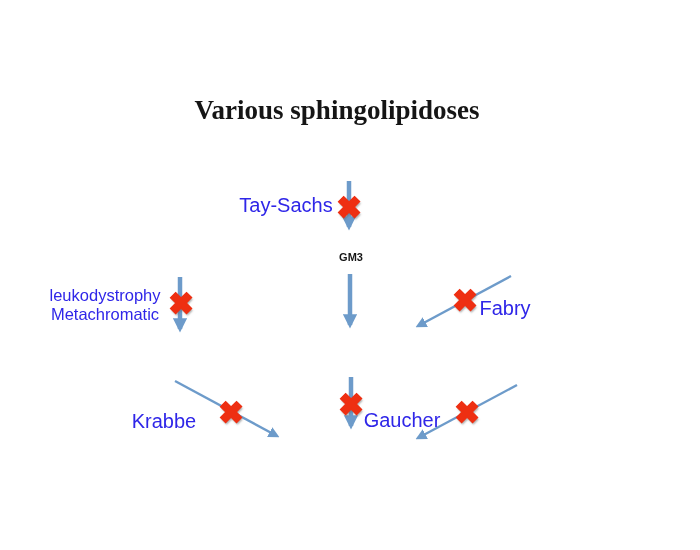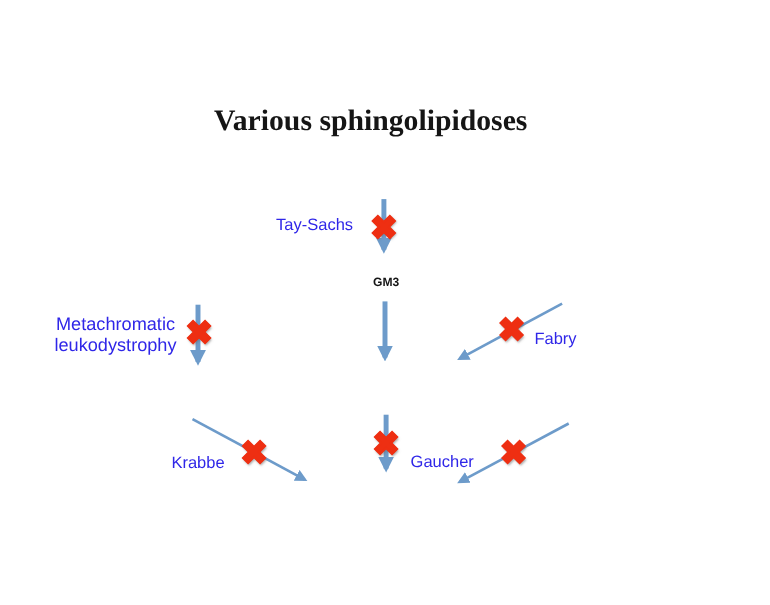--- a/index.html
+++ b/index.html
@@ -22,21 +22,21 @@
     font-weight: bold;
     font-size: 27px;
     color: var(--text-black, #151515);
     white-space: nowrap;
     z-index: 2;
   }
   .label {
     position: absolute;
     transform: translate(-50%, -50%);
     color: var(--label-blue, #2f26e8);
-    font-size: 15px;
+    font-size: 20px;
     line-height: 19px;
     white-space: nowrap;
     text-align: center;
     z-index: 2;
   }
   .label.two-line { font-size: 16.5px; }
   .node {
     position: absolute;
     transform: translate(-50%, -50%);
     color: var(--text-black, #151515);
@@ -87,27 +87,27 @@
     <line class="arrow thick" x1="350" y1="274" x2="350" y2="325" marker-end="url(#ah-thick)"></line>
     <line class="arrow thick" x1="351" y1="377" x2="351" y2="426" marker-end="url(#ah-thick)"></line>
     <line class="arrow thin" x1="511" y1="276" x2="418" y2="326" marker-end="url(#ah-thin)"></line>
     <line class="arrow thin" x1="175" y1="381" x2="277" y2="436" marker-end="url(#ah-thin)"></line>
     <line class="arrow thin" x1="517" y1="385" x2="418" y2="438" marker-end="url(#ah-thin)"></line>
   </svg>
 
   <span class="label" style="left:286px; top:205px;">Tay-Sachs</span>
 
   <span class="label two-line" style="left:105px; top:305px;">
+      <span style="display:block;">leukodystrophy</span>
       <span style="display:block;">Metachromatic</span>
-      <span style="display:block;">leukodystrophy</span>
     </span>
 
   <span class="label" style="left:505px; top:308px;">Fabry</span>
 
-  <span class="label" style="left:180px; top:421px;text-align:center;">Krabbe</span>
+  <span class="label" style="left:164px; top:421px;text-align:center;">Krabbe</span>
 
   <span class="label" style="left:402px; top:420px;">Gaucher</span>
 
 
   <span class="node" style="left:351px; top:257px;">GM3</span>
 
 
   <span class="xmark" style="left:349px; top:208px;">✖</span>
   <span class="xmark" style="left:181px; top:304px;">✖</span>
   <span class="xmark" style="left:465px; top:301px;">✖</span>

